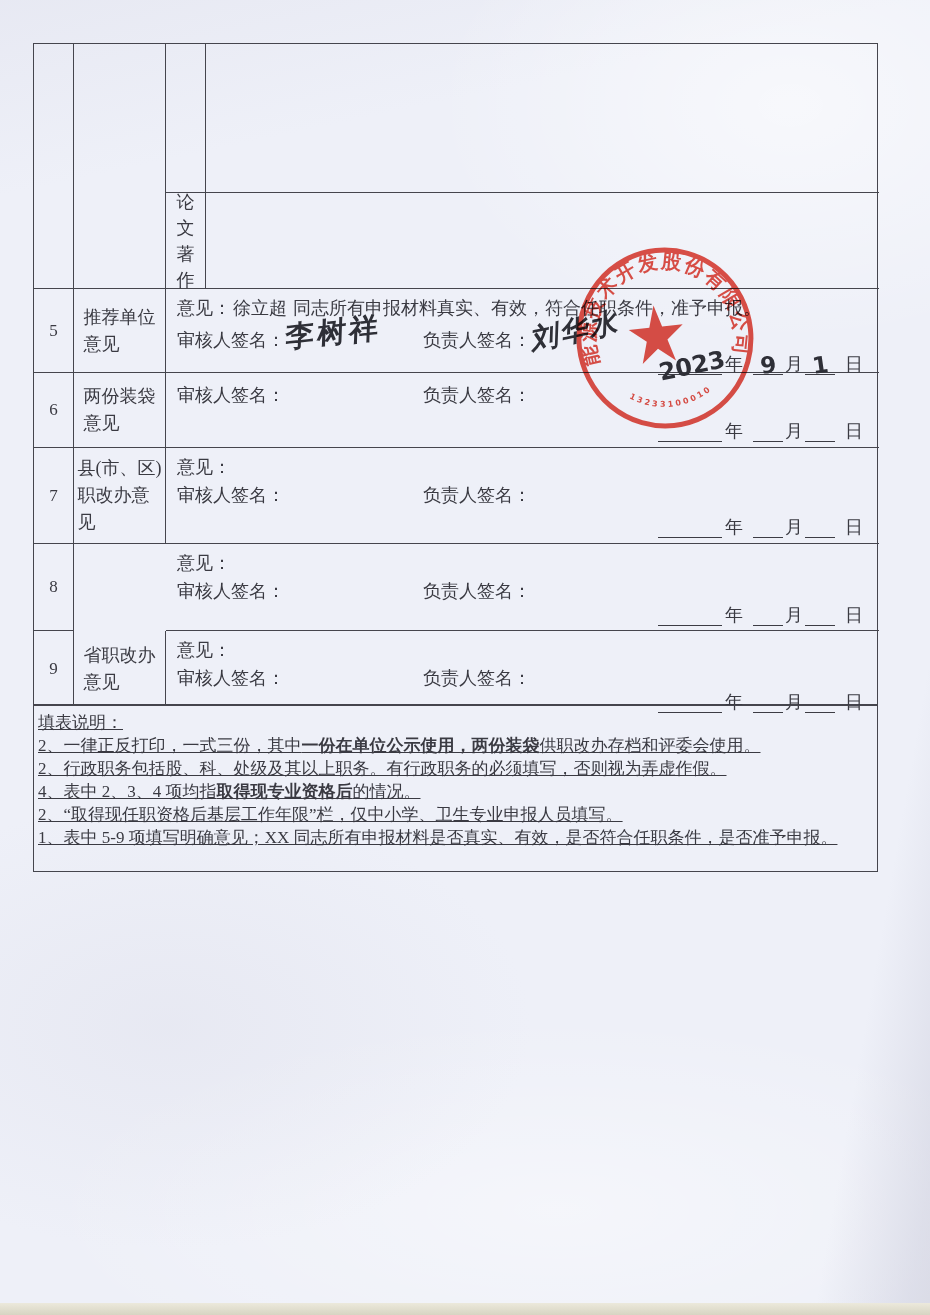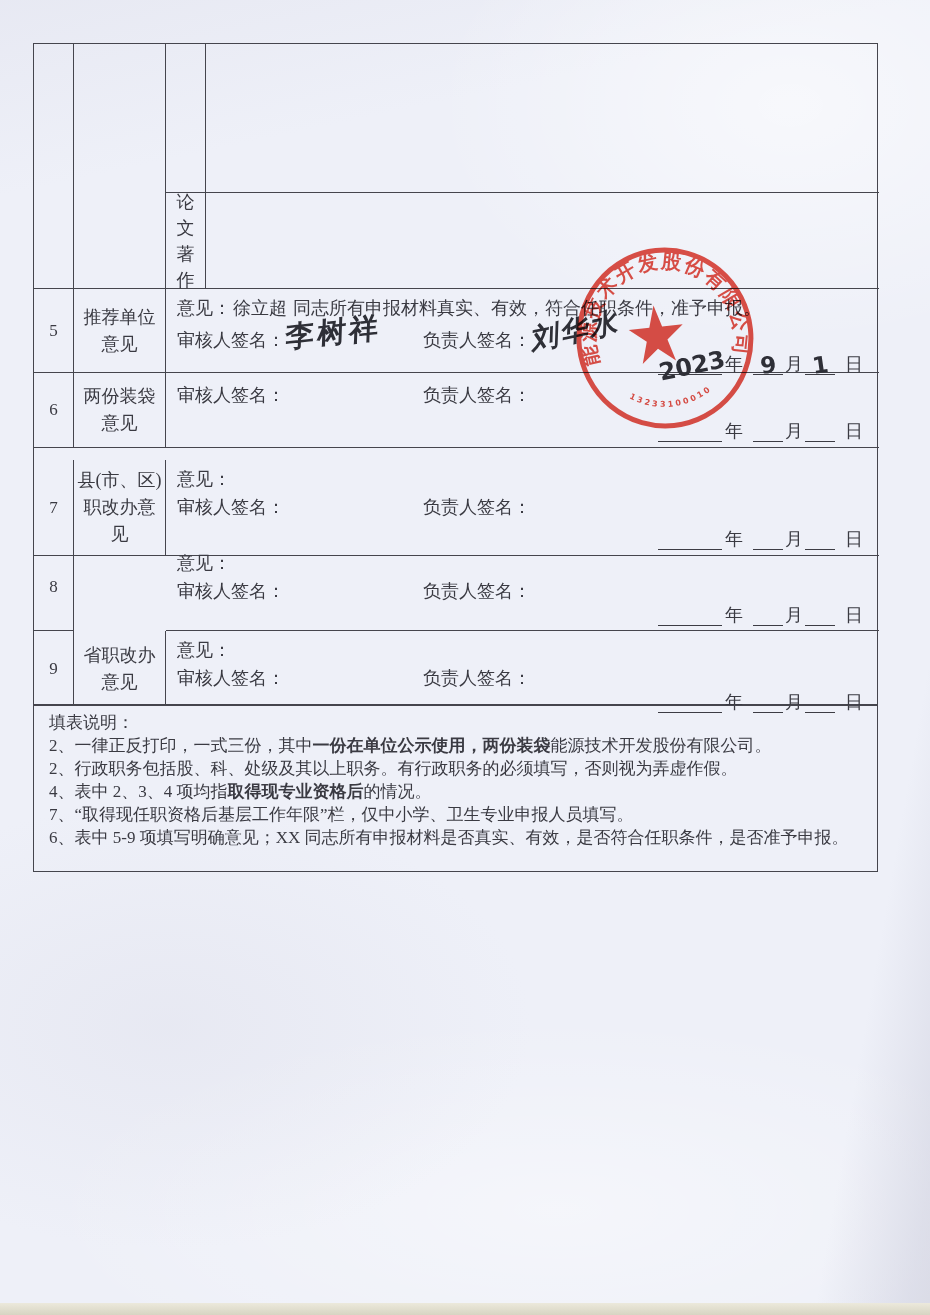--- a/index.html
+++ b/index.html
@@ -26,24 +26,24 @@
   .c-serial-top{left:0;top:0;width:40px;height:245px;}
   .c-label-top{left:40px;top:0;width:92px;height:245px;}
   .c-sub-top{left:132px;top:0;width:40px;height:149px;}
   .c-content-top{left:172px;top:0;width:673px;height:149px;}
   .c-pub-label{left:132px;top:149px;width:40px;height:96px;}
   .c-pub-content{left:172px;top:149px;width:673px;height:96px;}
   .pub-label-text{white-space:pre-line;font-size:18px;line-height:26px;text-align:center;}
   
   .row-cell-serial{left:0;width:40px;font-size:17px;}
   .row-cell-label{left:40px;width:92px;font-size:18px;line-height:27px;
-        white-space:pre-line;text-align:center;padding:0 2px;}
+        white-space:pre-line;padding:0 2px;}
   .row-cell-content{left:132px;width:713px;padding:7px 12px 5px 11px;
         display:flex;flex-direction:column;font-size:18px;}
-  .r5{top:245px;height:84px;} .r6{top:329px;height:75px;} .r7{top:416px;height:96px;}
+  .r5{top:245px;height:84px;} .r6{top:329px;height:75px;} .r7{top:404px;height:96px;}
   .r8{top:500px;height:87px;} .r9{top:587px;height:75px;}
   .op-line{line-height:25px;white-space:nowrap;}
   .name-gap{display:inline-block;min-width:42px;margin:0 6px 0 2px;font-size:18px;}
   .sig-line{position:relative;line-height:25px;margin-top:3px;white-space:nowrap;}
   .manager{position:absolute;left:246px;top:0;}
   .date-line{margin-top:auto;align-self:flex-end;line-height:22px;white-space:nowrap;
         padding-right:4px;font-size:18px;}
   .blank{display:inline-block;border-bottom:1px solid #3c3c44;text-align:center;
         vertical-align:bottom;height:20px;}
   .blank-year{width:64px;margin-right:3px;}
@@ -54,22 +54,22 @@
   .hw-sig{display:inline-block;font-size:29px;letter-spacing:3px;
         transform:rotate(-6deg) skewX(-8deg) translateY(-4px);}
   .hw-sig2{display:inline-block;font-size:28px;letter-spacing:2px;
         transform:rotate(-12deg) skewX(-14deg) translateY(-6px);}
   .hw-date{display:inline-block;font-size:24px;line-height:10px;
         transform:rotate(-12deg) translateY(3px);}
   .hw-date-sm{display:inline-block;font-size:23px;line-height:10px;
         transform:rotate(-8deg) translateY(2px);}
   
   .notes-box{position:absolute;left:33px;top:705px;width:845px;height:167px;
-        border:1px solid #45454d;box-sizing:border-box;padding:5px 10px 0 15px;
-        font-size:17px;line-height:23px;}
+        border:1px solid #45454d;box-sizing:border-box;padding:5px 10px 0 4px;
+        font-size:17px;line-height:23px;text-decoration:underline;}
   .note-line{white-space:nowrap;}
   .note-line .bold{font-weight:700;}
   
   .seal{position:absolute;left:558px;top:238px;width:214px;height:202px;
         mix-blend-mode:multiply;opacity:.85;}
 </style>
 </head>
 <body>
 
 <div class="page">
@@ -176,25 +176,25 @@
       </div>
       <div class="date-line">
         <span class="blank blank-year"></span><span>年</span><span class="sp"></span><span class="blank blank-sm"></span><span>月</span><span class="blank blank-sm"></span><span class="sp"></span><span>日</span>
       </div>
     </div>
   </div>
 
   <div class="notes-box">
     <div class="note-line">填表说明：</div>
     <div id="notes-list">
-        <div class="note-line"><span>2、一律正反打印，一式三份，其中</span><span class="bold">一份在单位公示使用，两份装袋</span><span>能源技术开发股份有限公司。</span></div>
+        <div class="note-line"><span>2、一律正反打印，一式三份，其中</span><span class="bold">一份在单位公示使用，两份装袋</span><span>供职改办存档和评委会使用。</span></div>
         <div class="note-line"><span>2、行政职务包括股、科、处级及其以上职务。有行政职务的必须填写，否则视为弄虚作假。</span></div>
         <div class="note-line"><span>4、表中 2、3、4 项均指</span><span class="bold">取得现专业资格后</span><span>的情况。</span></div>
-        <div class="note-line"><span>7、“取得现任职资格后基层工作年限”栏，仅中小学、卫生专业申报人员填写。</span></div>
-        <div class="note-line"><span>6、表中 5-9 项填写明确意见；XX 同志所有申报材料是否真实、有效，是否符合任职条件，是否准予申报。</span></div>
+        <div class="note-line"><span>2、“取得现任职资格后基层工作年限”栏，仅中小学、卫生专业申报人员填写。</span></div>
+        <div class="note-line"><span>1、表中 5-9 项填写明确意见；XX 同志所有申报材料是否真实、有效，是否符合任职条件，是否准予申报。</span></div>
       </div>
   </div>
 
   <svg class="seal" viewBox="0 0 214 202">
     <g transform="rotate(-6 107 101)">
       <ellipse cx="107" cy="100" rx="86" ry="88" fill="none" stroke="#e03226" stroke-width="5"></ellipse>
       <polygon fill="#e03226" transform="translate(99,98) scale(0.95,1.05)" points="0,-30 6.76,-9.3 28.53,-9.27 10.94,3.55 17.63,24.27 0,11.5 -17.63,24.27 -10.94,3.55 -28.53,-9.27 -6.76,-9.3"></polygon>
       <defs>
         <path id="sealTop" d="M 41.2 123.9 A 70 70 0 1 1 172.8 123.9" fill="none"></path>
         <path id="sealBottom" d="M 62 153.6 A 74 74 0 0 0 152 153.6" fill="none"></path>

